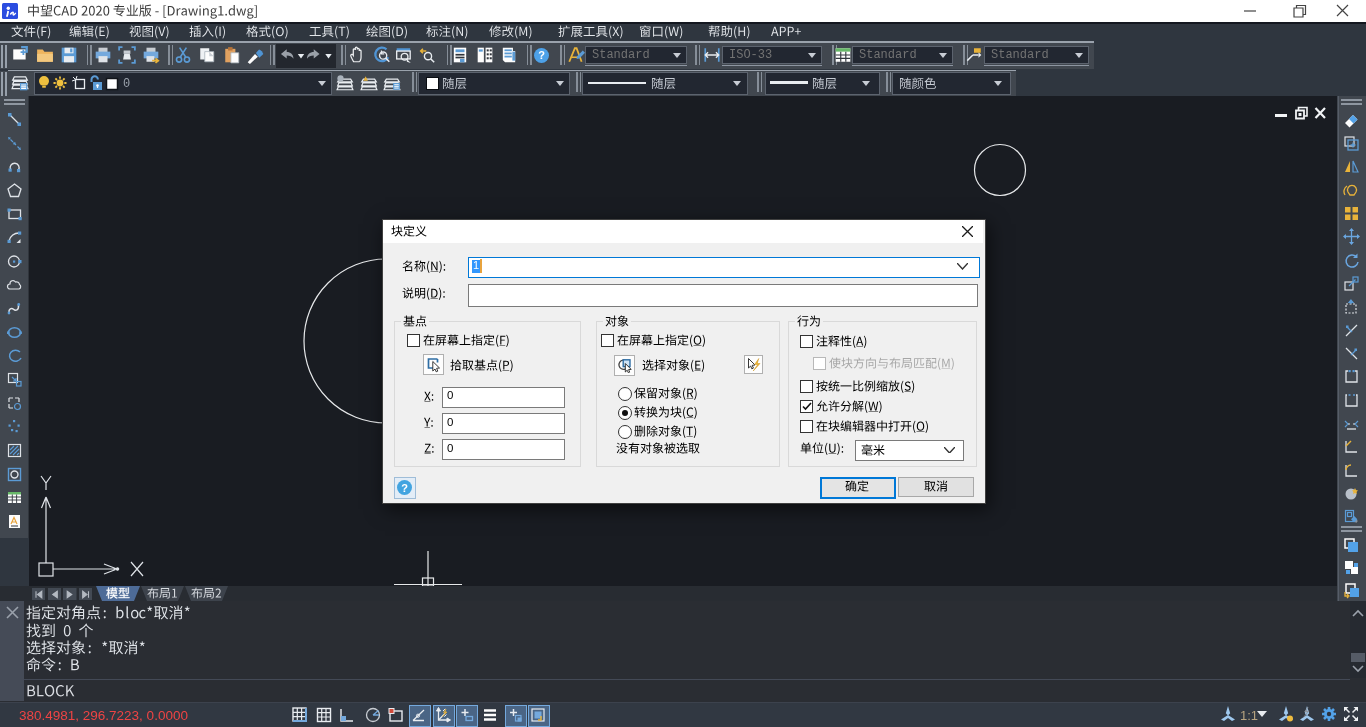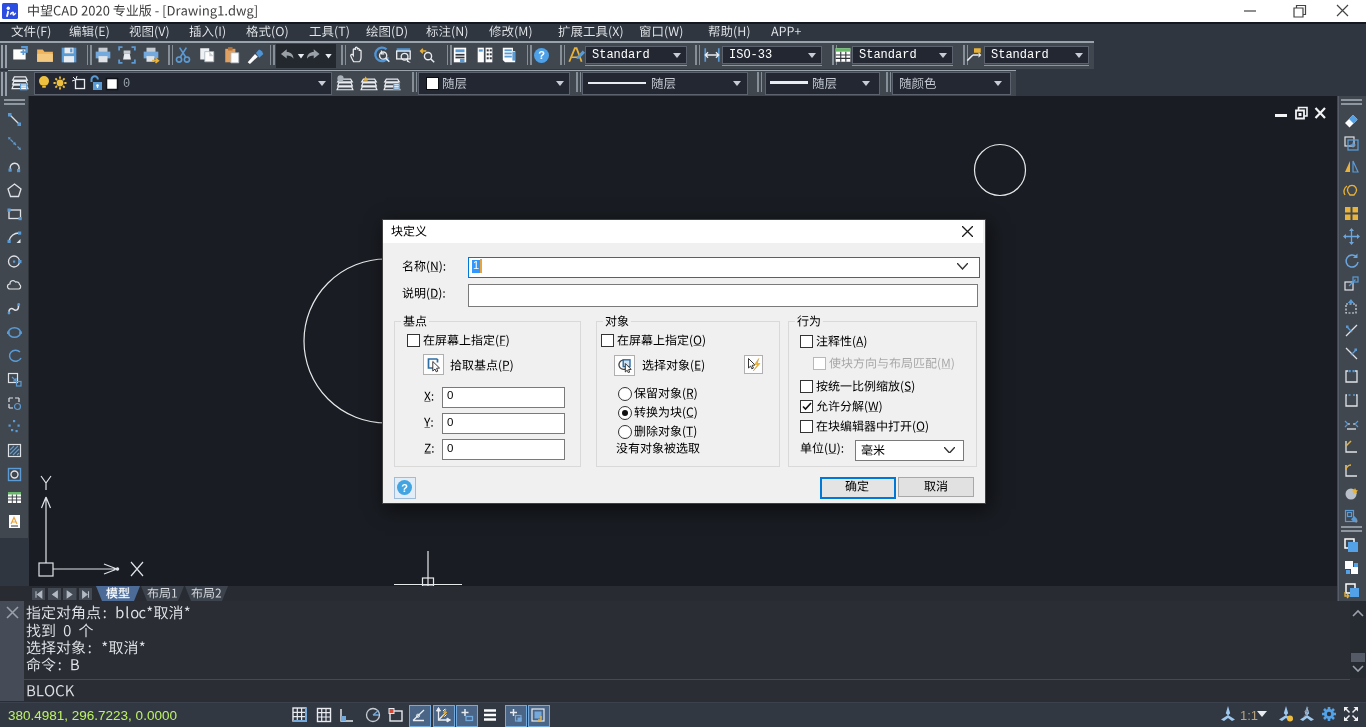--- a/index.html
+++ b/index.html
@@ -1,19 +1,19 @@
 <!DOCTYPE html>
 <html><head><meta charset="utf-8"><style>
 html,body{margin:0;padding:0;width:1366px;height:727px;overflow:hidden;background:#161921;font-family:"Liberation Sans",sans-serif}
 .a{position:absolute}
 svg.t{position:absolute;fill:currentColor;overflow:visible}
 svg.t.b use{stroke:currentColor;stroke-width:30}
 svg.t rect{fill:currentColor}
 .combo{background:#222731;border:1px solid #5c636e;box-sizing:border-box}
-.mono{font:12px "Liberation Mono",monospace;color:#ffffff;position:absolute}
+.mono{font:12px "Liberation Mono",monospace;color:#737373;position:absolute}
 .pickbtn{background:#fdfdfd;border:1px solid #b0b0b0;box-sizing:border-box}
 </style></head><body>
 <svg width="0" height="0" style="position:absolute">
     <defs>
       <path id="u4E2D" d="M458 -840V-661H96V-186H171V-248H458V79H537V-248H825V-191H902V-661H537V-840ZM171 -322V-588H458V-322ZM825 -322H537V-588H825Z"></path>
       <path id="u671B" d="M56 -7V57H945V-7H537V-96H835V-158H537V-242H883V-306H124V-242H462V-158H167V-96H462V-7ZM138 -371C159 -385 193 -396 463 -465C462 -480 462 -508 464 -528L224 -471V-670H500V-735H333C321 -767 299 -808 279 -839L212 -819C227 -794 243 -763 254 -735H46V-670H152V-496C152 -454 126 -437 109 -429C120 -416 133 -388 138 -371ZM549 -805C549 -540 548 -445 435 -382C450 -370 471 -343 478 -325C546 -363 581 -412 600 -489H839V-416C839 -404 834 -400 820 -400C806 -399 757 -399 705 -400C715 -383 726 -355 730 -336C800 -336 845 -336 873 -347C902 -358 911 -378 911 -416V-805ZM620 -749H839V-675H619ZM617 -622H839V-543H610C613 -567 615 -593 617 -622Z"></path>
       <path id="u43" d="M377 13C472 13 544 -25 602 -92L551 -151C504 -99 451 -68 381 -68C241 -68 153 -184 153 -369C153 -552 246 -665 384 -665C447 -665 495 -637 534 -596L584 -656C542 -703 472 -746 383 -746C197 -746 58 -603 58 -366C58 -128 194 13 377 13Z"></path>
       <path id="u41" d="M4 0H97L168 -224H436L506 0H604L355 -733H252ZM191 -297 227 -410C253 -493 277 -572 300 -658H304C328 -573 351 -493 378 -410L413 -297Z"></path>
       <path id="u44" d="M101 0H288C509 0 629 -137 629 -369C629 -603 509 -733 284 -733H101ZM193 -76V-658H276C449 -658 534 -555 534 -369C534 -184 449 -76 276 -76Z"></path>
       <path id="u32" d="M44 0H505V-79H302C265 -79 220 -75 182 -72C354 -235 470 -384 470 -531C470 -661 387 -746 256 -746C163 -746 99 -704 40 -639L93 -587C134 -636 185 -672 245 -672C336 -672 380 -611 380 -527C380 -401 274 -255 44 -54Z"></path>
@@ -902,21 +902,21 @@
 <div class="a" style="left:1350px;top:601px;width:16px;height:77px;background:#262a31"></div>
 <svg class="a" style="left:1352px;top:609px;" width="12" height="8" viewBox="0 0 12 8">
     <path d="M1 7 L6 2 L11 7" stroke="#9aa1ab" stroke-width="1.6" fill="none"></path>
   </svg>
 <svg class="a" style="left:1352px;top:665px;" width="12" height="8" viewBox="0 0 12 8">
     <path d="M1 1 L6 6 L11 1" stroke="#9aa1ab" stroke-width="1.6" fill="none"></path>
   </svg>
 <div class="a" style="left:1351px;top:653px;width:14px;height:9px;background:#555b66"></div>
 <div class="a" style="left:0px;top:702px;width:1366px;height:25px;background:#313842"></div>
 <div class="a" style="left:0px;top:702px;width:1366px;height:1px;background:#3c424d"></div>
-<div class="a" style="left:8px;top:708px;font:13.5px 'Liberation Sans',sans-serif;color:#bef264">380.4981, 296.7223, 0.0000</div>
+<div class="a" style="left:19px;top:708px;font:13.5px 'Liberation Sans',sans-serif;color:#ef4444">380.4981, 296.7223, 0.0000</div>
 <svg class="a" style="left:292px;top:706.5px;" width="16" height="16" viewBox="0 0 16 16">
     <rect x="1" y="1" width="13" height="13" fill="none" stroke="#e8ecf0" stroke-width="1.4"></rect>
     <path d="M1 5.3 h13 M1 9.6 h13 M5.3 1 v13 M9.6 1 v13" stroke="#e8ecf0" stroke-width="1.2"></path>
     <path d="M14 1 v13 H1" stroke="#74a9dd" stroke-width="2" fill="none"></path>
   </svg>
 <svg class="a" style="left:315.5px;top:706.5px;" width="16" height="16" viewBox="0 0 16 16">
     <rect x="1.5" y="1.5" width="13" height="13" fill="none" stroke="#e8ecf0" stroke-width="1.4"></rect>
     <path d="M1.5 5.7 h13 M1.5 10 h13 M5.7 1.5 v13 M10 1.5 v13" stroke="#e8ecf0" stroke-width="1.2"></path>
   </svg>
 <svg class="a" style="left:338.5px;top:706.5px;" width="16" height="16" viewBox="0 0 16 16">

